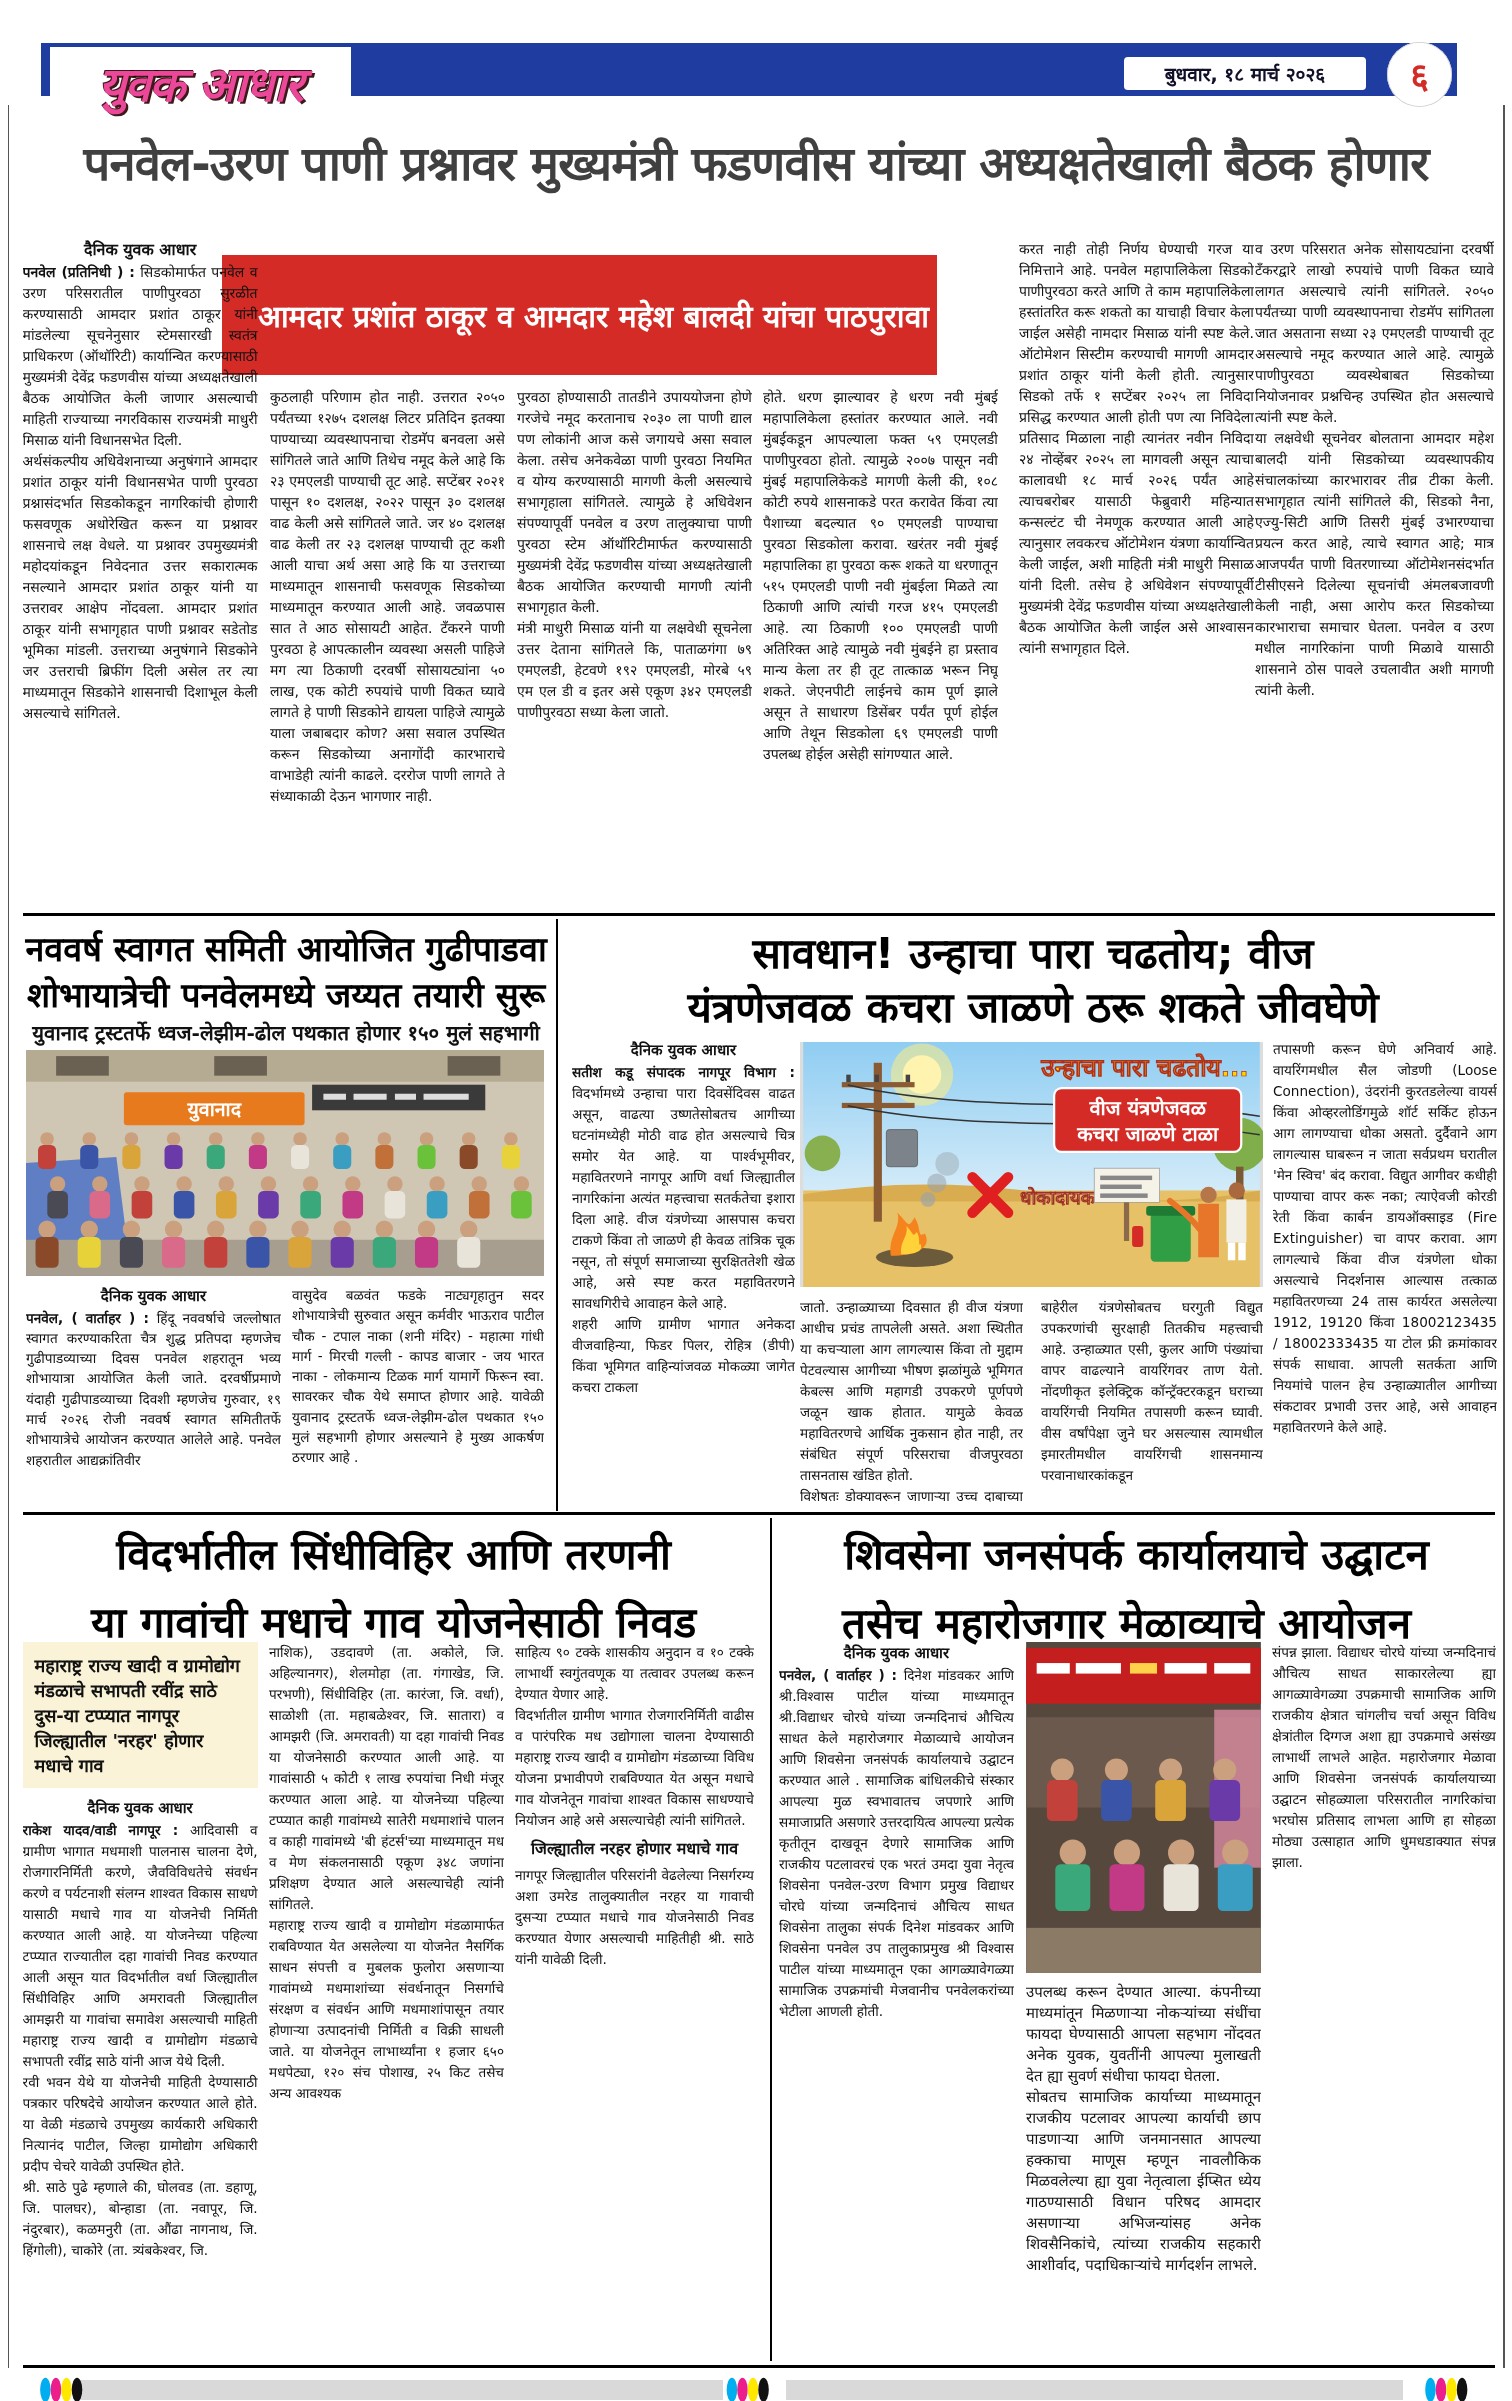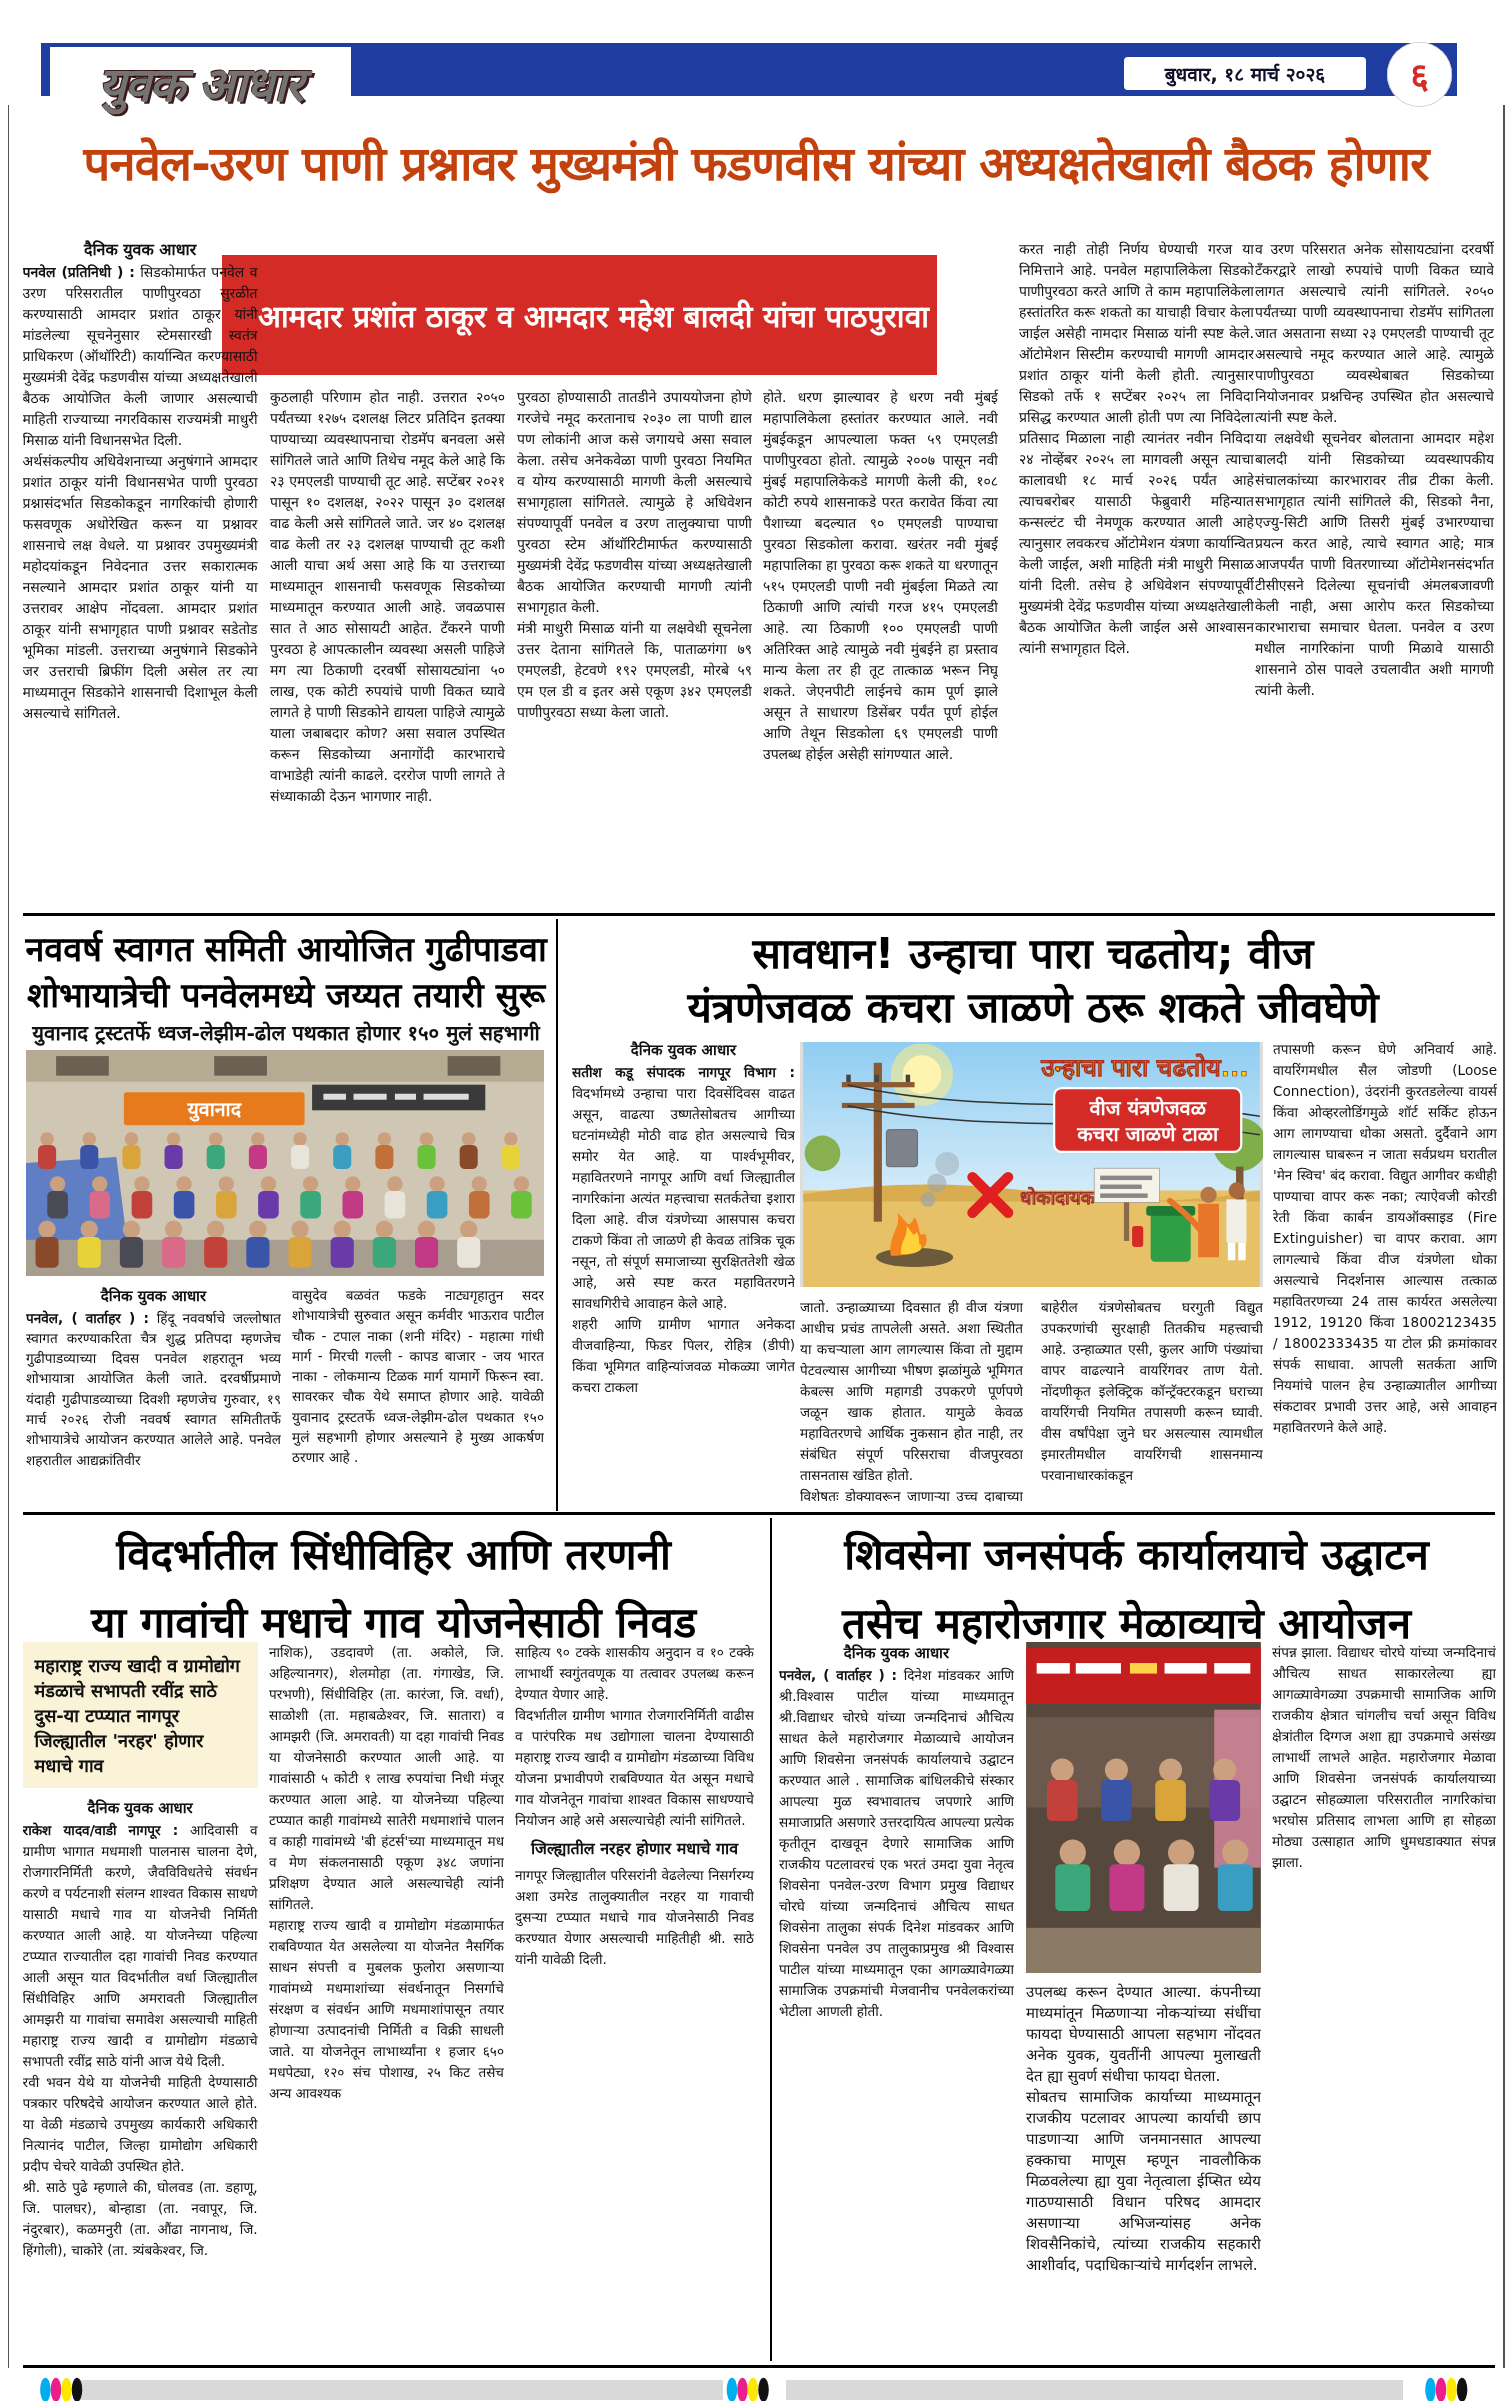--- a/index.html
+++ b/index.html
@@ -4,31 +4,31 @@
 <style>
   html,body{margin:0;padding:0;background:#e8e8e8;}
   .page{position:relative;width:1512px;height:2401px;background:#ffffff;
         font-family:"DejaVu Sans",sans-serif;color:#111;overflow:hidden;}
   .abs{position:absolute;}
   .edge-rule{position:absolute;top:105px;height:2263px;width:1.5px;background:#555;}
   
   .headbar{position:absolute;left:41px;top:43px;width:1416px;height:53px;background:#1f3da0;}
   .masthead-box{position:absolute;left:50px;top:47px;width:301px;height:72px;background:#ffffff;
       display:flex;align-items:center;justify-content:center;}
-  .masthead-text{font-size:47px;font-weight:800;font-style:italic;color:#737373;white-space:nowrap;
+  .masthead-text{font-size:47px;font-weight:800;font-style:italic;color:#ec4899;white-space:nowrap;
       text-shadow:2.3px 2.3px 0 rgba(40,0,0,.9),-0.8px -0.8px 0 rgba(40,0,0,.9);letter-spacing:-1.5px;}
   .date-box{position:absolute;left:1124px;top:57px;width:242px;height:33px;background:#ffffff;border-radius:3.8px;
       display:flex;align-items:center;justify-content:center;font-weight:700;font-size:19px;color:#101028;}
   .page-badge{position:absolute;left:1387px;top:42px;width:65px;height:65px;background:#ffffff;border-radius:50%;
       display:flex;align-items:center;justify-content:center;font-size:35px;font-weight:800;color:#d42b27;
       box-shadow:0 0 0 0.8px #ccc inset;}
   
   .fit{white-space:nowrap;overflow:hidden;}
   .main-headline{position:absolute;left:22.6px;top:130px;width:1467px;text-align:center;
-      font-size:47px;font-weight:800;letter-spacing:-0.8px;color:#c2410c;}
+      font-size:47px;font-weight:800;letter-spacing:-0.8px;color:#404040;}
   .support-banner{position:absolute;left:222px;top:255px;width:715px;height:120px;background:#d42b27;
       display:flex;align-items:center;justify-content:center;}
   .support-banner .fit{width:681px;text-align:center;color:#fff;font-weight:800;font-size:32px;}
   
   .col{position:absolute;overflow:hidden;}
   .bodytext{font-size:14px;line-height:21px;text-align:justify;white-space:pre-line;}
   .byline-src{font-weight:800;text-align:center;font-size:16px;line-height:22.6px;}
   .loc{font-weight:800;}
   .rule-h{position:absolute;background:#000;}
   .rule-v{position:absolute;background:#000;}

